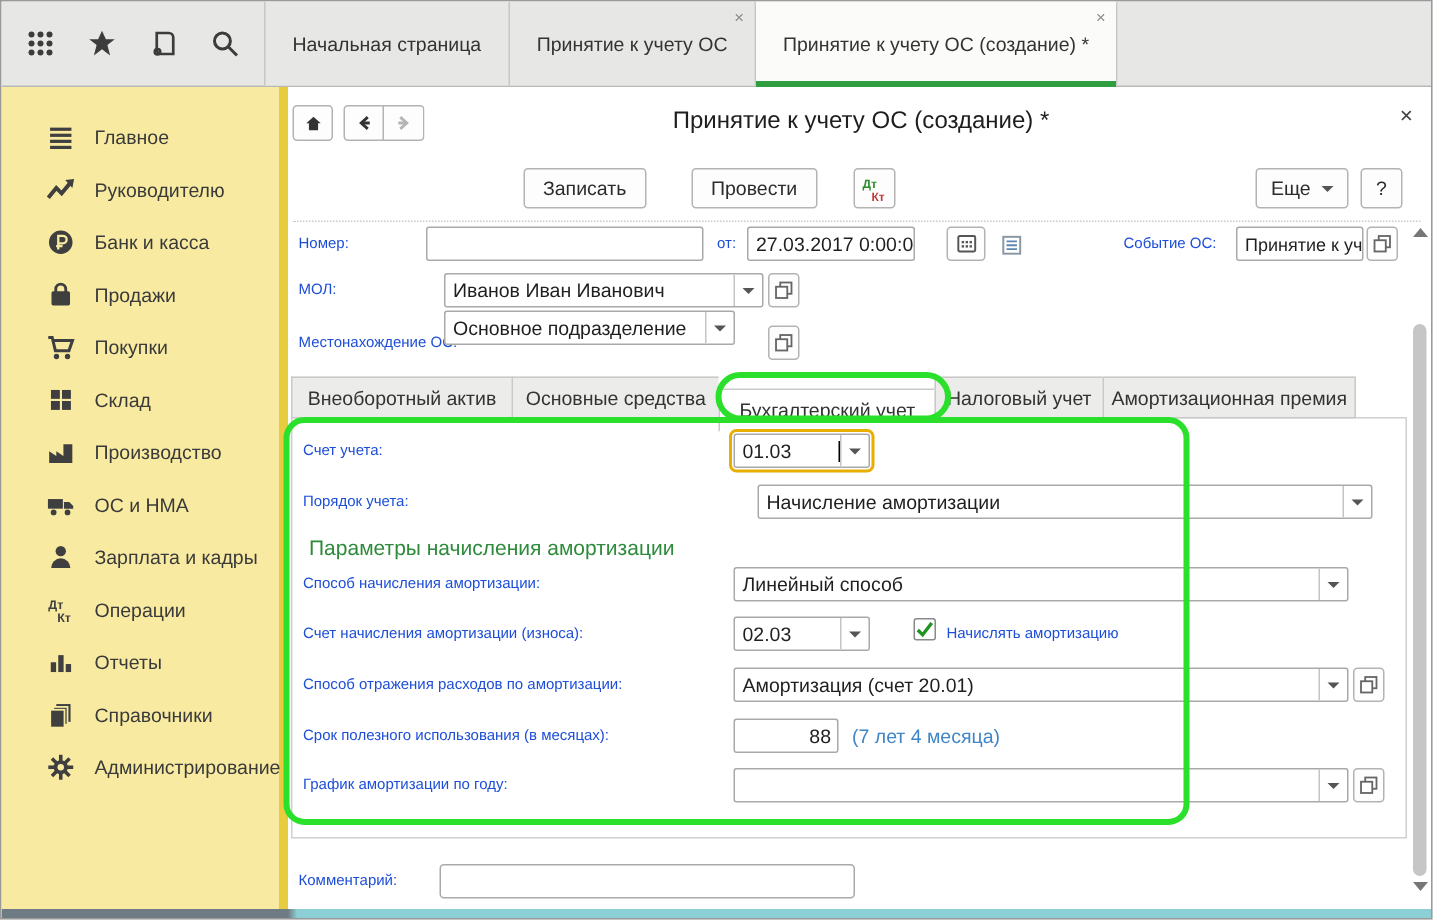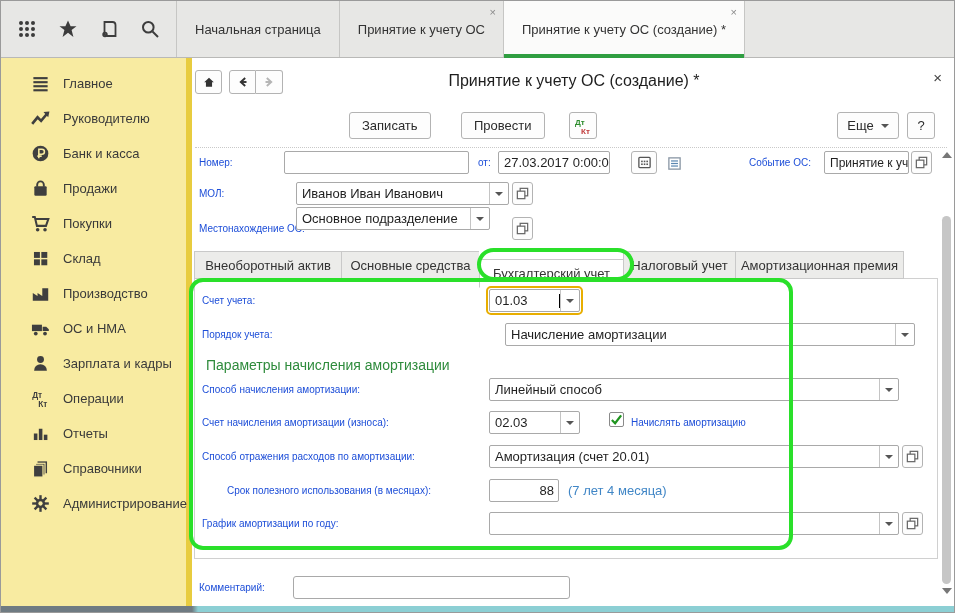--- a/index.html
+++ b/index.html
@@ -16,21 +16,21 @@
   .top-tab { position:relative; display:flex; align-items:center; justify-content:center;
              border-left:1px solid #c6c6c4; padding:0 18px; font-size:13px; color:#333;
              background:#e7e7e5; cursor:pointer; }
   .top-tab:last-child { border-right:1px solid #c6c6c4; }
   .top-tab.active { background:#fbfbfa; }
   .top-tab.active::after { content:""; position:absolute; left:0; right:0; bottom:-1px; height:4px; background:#2f9e41; }
   .tab-close { position:absolute; top:6px; right:7px; font-size:11px; line-height:11px; color:#8a8a8a; cursor:pointer; }
 
   
   .bodyrow { position:absolute; left:0; top:57px; width:955px; height:550px; display:flex; }
-  .sidebar { position:relative; width:191px; height:100%; background:#f8eba1; border-right:6px solid #e8cc3f; padding-top:8px; }
+  .sidebar { position:relative; width:191px; height:100%; background:#f8eba1; border-right:6px solid #e8cc3f; padding-top:16px; }
   .side-item { display:flex; align-items:center; height:35px; padding-left:30px; cursor:pointer; }
   .side-item .s-icon { width:19px; height:19px; flex:0 0 19px; }
   .side-item .s-icon svg { width:19px; height:19px; }
   .side-item .s-label { margin-left:13px; font-size:13px; color:#3a3a3a; }
 
   .main { position:relative; flex:1; background:#fff; }
 
   
   .btn { display:inline-flex; align-items:center; justify-content:center; background:#fdfdfd;
          border:1px solid #b3b3b3; border-radius:3px; font-size:13px; color:#2b2b2b; cursor:pointer; }
@@ -423,21 +423,21 @@
         <span class="val">Амортизация (счет 20.01)</span>
         <span class="combo-arrow"></span>
       </div>
       <div class="btn sq-btn" style="left:710px; top:387px;">
         <svg viewBox="0 0 16 16">
             <rect x="5.5" y="2.5" width="8" height="8" fill="#fff" stroke="#666" stroke-width="1.3"></rect>
             <rect x="2.5" y="5.5" width="8" height="8" fill="#fff" stroke="#666" stroke-width="1.3"></rect>
           </svg>
       </div>
 
-      <div class="flabel" style="left:10px; top:421px;margin-left:25px;">Срок полезного использования (в месяцах):</div>
+      <div class="flabel" style="left:10px; top:421px;">Срок полезного использования (в месяцах):</div>
       <div class="field" style="left:297px; top:421px; width:70px;">
         <span class="val num">88</span>
       </div>
       <div class="hint-blue" style="left:376px; top:421px;">(7 лет 4 месяца)</div>
 
       <div class="flabel" style="left:10px; top:454px;">График амортизации по году:</div>
       <div class="field" style="left:297px; top:454px; width:410px;">
         <span class="val"></span>
         <span class="combo-arrow"></span>
       </div>

